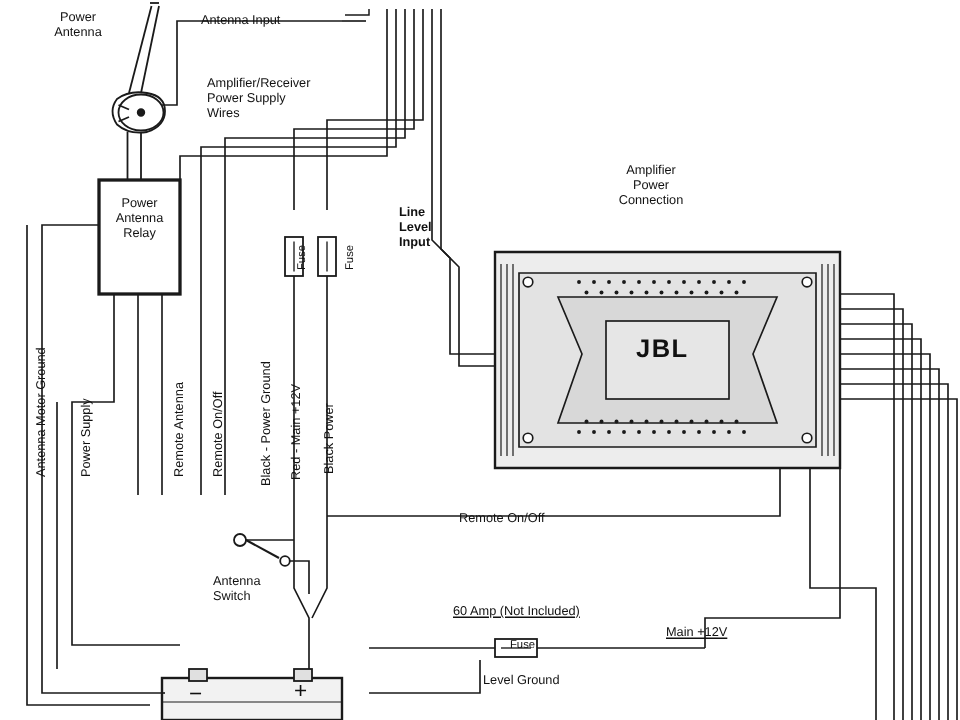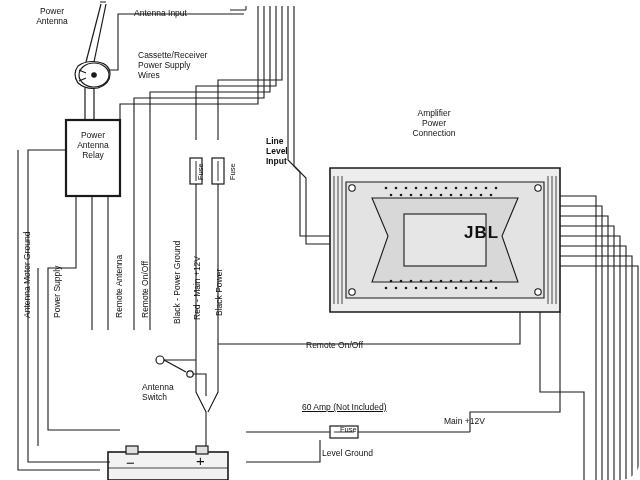--- a/index.html
+++ b/index.html
@@ -8,21 +8,20 @@
     background: #ffffff;
   }
   #root {
     position: relative;
     width: 640px;
     height: 480px;
     background: #ffffff;
     overflow: hidden;
     font-family: "Liberation Sans", sans-serif;
     color: #000000;
-    border-radius: 20px;
   }
   #diagram-svg {
     position: absolute;
     left: 0;
     top: 0;
     width: 640px;
     height: 480px;
   }
   .lbl {
     position: absolute;
@@ -209,21 +208,21 @@
       <path d="M540,312 L540,392 L584,392 L584,480"></path>
 
       <path d="M18,150 L18,470 L100,470"></path>
       <path d="M38,268 L38,446"></path>
     </g>
   </svg>
 
   <div class="lbl center" style="left:22px; top:6px; width:60px;">Power
 Antenna</div>
   <div class="lbl" style="left:134px; top:8px;text-align:center;">Antenna Input</div>
-  <div class="lbl" style="left:138px; top:50px;">Cassette/Receiver
+  <div class="lbl" style="left:138px; top:50px;">Amplifier/Receiver
 Power Supply
 Wires</div>
   <div class="lbl center" style="left:68px; top:130px; width:50px;">Power
 Antenna
 Relay</div>
   <div class="lbl center" style="left:394px; top:108px; width:80px;">Amplifier
 Power
 Connection</div>
   <div class="lbl" style="left:266px; top:136px;font-weight:bold;">Line
 Level
@@ -238,21 +237,21 @@
   <div class="lbl rot" style="left:214px; top:316px;">Black Power</div>
 
   <div class="lbl rot tiny" style="left:196px; top:180px;">Fuse</div>
   <div class="lbl rot tiny" style="left:228px; top:180px;">Fuse</div>
 
   <div class="lbl" style="left:306px; top:340px;">Remote On/Off</div>
   <div class="lbl" style="left:142px; top:382px;">Antenna
 Switch</div>
   <div class="lbl" style="left:302px; top:402px;text-decoration:underline;">60 Amp (Not Included)</div>
   <div class="lbl tiny" style="left:340px; top:425px;">Fuse</div>
-  <div class="lbl" style="left:444px; top:416px;">Main +12V</div>
+  <div class="lbl" style="left:444px; top:416px;text-decoration:underline;">Main +12V</div>
   <div class="lbl" style="left:322px; top:448px;">Level Ground</div>
 
   <div class="lbl" style="left:126px; top:458px; font-size:15px;">−</div>
   <div class="lbl" style="left:196px; top:456px; font-size:15px;">+</div>
 
-  <div class="lbl" style="left:424px; top:228px; font-size:17px; font-weight:bold; letter-spacing:1px;margin-left:40px;">JBL</div>
+  <div class="lbl" style="left:424px; top:228px; font-size:17px; font-weight:bold; letter-spacing:1px;">JBL</div>
 
 </div>
 
 </body></html>

